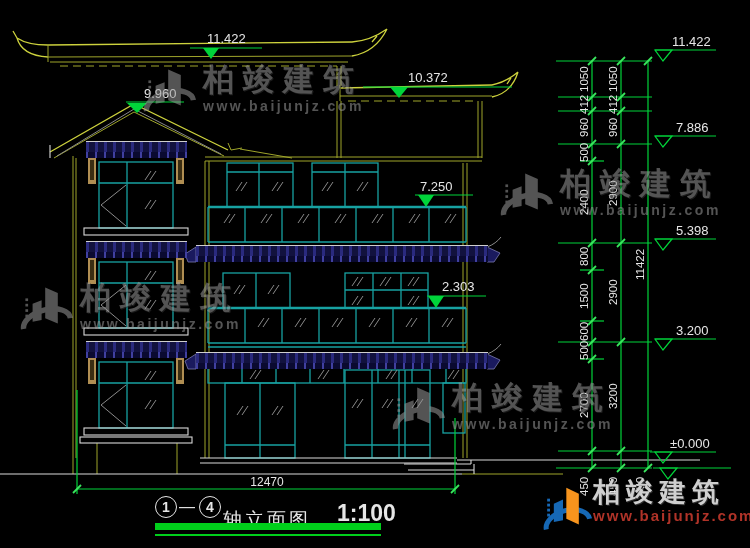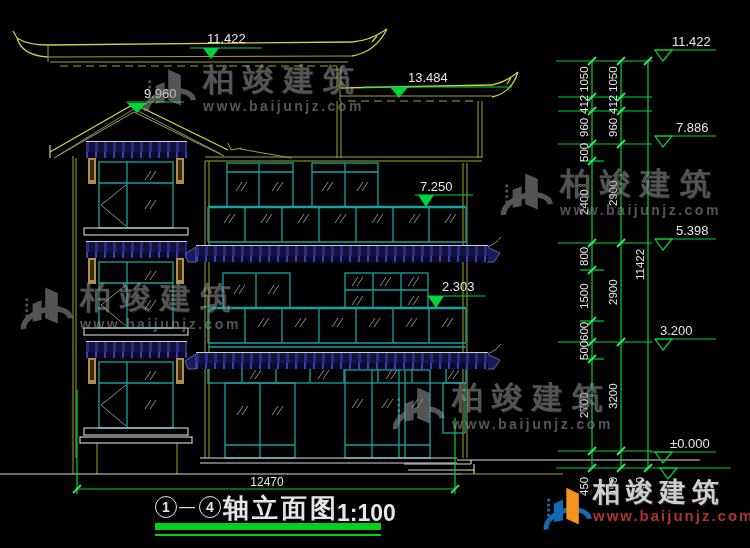--- a/index.html
+++ b/index.html
@@ -44,21 +44,21 @@
   .wm .brand{font-size:31px;font-weight:bold;letter-spacing:9px;line-height:1.05;
     text-shadow:1px 1px 0 #333}
   .wm .url{font-size:14px;font-weight:bold;letter-spacing:2.5px;margin-top:1px}
   #brand-logo{position:absolute;left:543px;top:478px;display:flex;align-items:flex-start}
   #brand-logo .brand{font-size:27px;font-weight:bold;letter-spacing:6px;color:#cfcfcf;
     text-shadow:1px 1px 0 #2e2e2e;line-height:1.05}
   #brand-logo .url{font-size:15px;font-weight:bold;letter-spacing:2px;color:var(--logo_red);margin-top:1px}
   .circ{position:absolute;width:22px;height:22px;border:1.6px solid var(--text_white);
     border-radius:50%;color:var(--text_white);font-size:14px;font-weight:bold;
     display:flex;align-items:center;justify-content:center}
-  #title-name{position:absolute;left:223px;top:491px;font-size:26px;font-weight:bold;
+  #title-name{position:absolute;left:223px;top:507px;font-size:19px;font-weight:normal;
     letter-spacing:3px;color:var(--text_white)}
   #title-scale{position:absolute;left:337px;top:500px;font-size:23px;font-weight:bold;
     color:var(--text_white)}
   #title-sep{position:absolute;left:179px;top:498px;font-size:16px;color:var(--text_white)}
   .bar{position:absolute;background:var(--title_green)}
 </style>
 </head>
 <body>
 
 <div id="stage">
@@ -354,28 +354,28 @@
   </svg>
 
   <div class="tileband" style="left:196px;top:245px;width:292px"></div>
   <div class="tileband" style="left:196px;top:352px;width:292px"></div>
   <div class="tileband" style="left:86px;top:141px;width:101px"></div>
   <div class="tileband" style="left:86px;top:241px;width:101px"></div>
   <div class="tileband" style="left:86px;top:341px;width:101px"></div>
 
   <div class="lbl" style="left:207px;top:31px">11.422</div>
   <div class="lbl" style="left:144px;top:86px">9.960</div>
-  <div class="lbl" style="left:408px;top:70px">13.484</div>
+  <div class="lbl" style="left:408px;top:70px">10.372</div>
   <div class="lbl" style="left:420px;top:179px">7.250</div>
   <div class="lbl" style="left:442px;top:279px">2.303</div>
 
   <div class="lbl" style="left:672px;top:34px">11.422</div>
   <div class="lbl" style="left:676px;top:120px">7.886</div>
   <div class="lbl" style="left:676px;top:223px">5.398</div>
-  <div class="lbl" style="left:660px;top:323px">3.200</div>
+  <div class="lbl" style="left:676px;top:323px">3.200</div>
   <div class="lbl" style="left:670px;top:436px">±0.000</div>
 
   <div class="vlbl" style="left:576px;top:57px">1050</div>
   <div class="vlbl" style="left:576px;top:82px">412</div>
   <div class="vlbl" style="left:576px;top:105px">960</div>
   <div class="vlbl" style="left:576px;top:130px">500</div>
   <div class="vlbl" style="left:576px;top:180px">2400</div>
   <div class="vlbl" style="left:576px;top:234px">800</div>
   <div class="vlbl" style="left:576px;top:274px">1500</div>
   <div class="vlbl" style="left:576px;top:309px">600</div>

